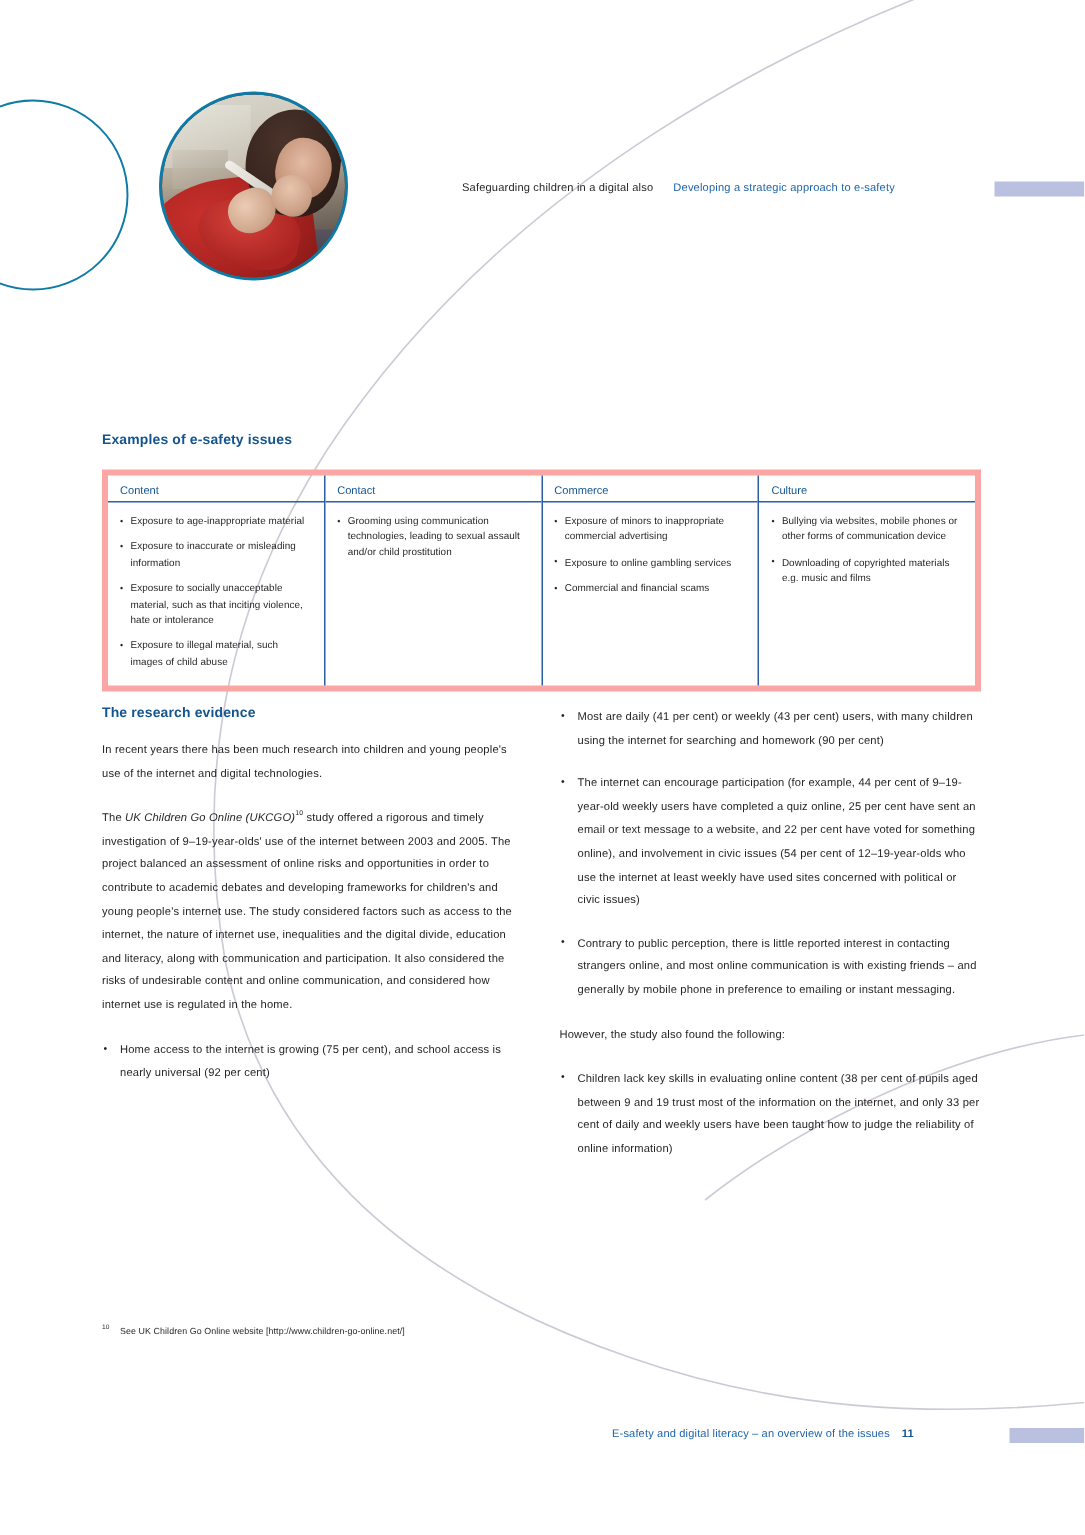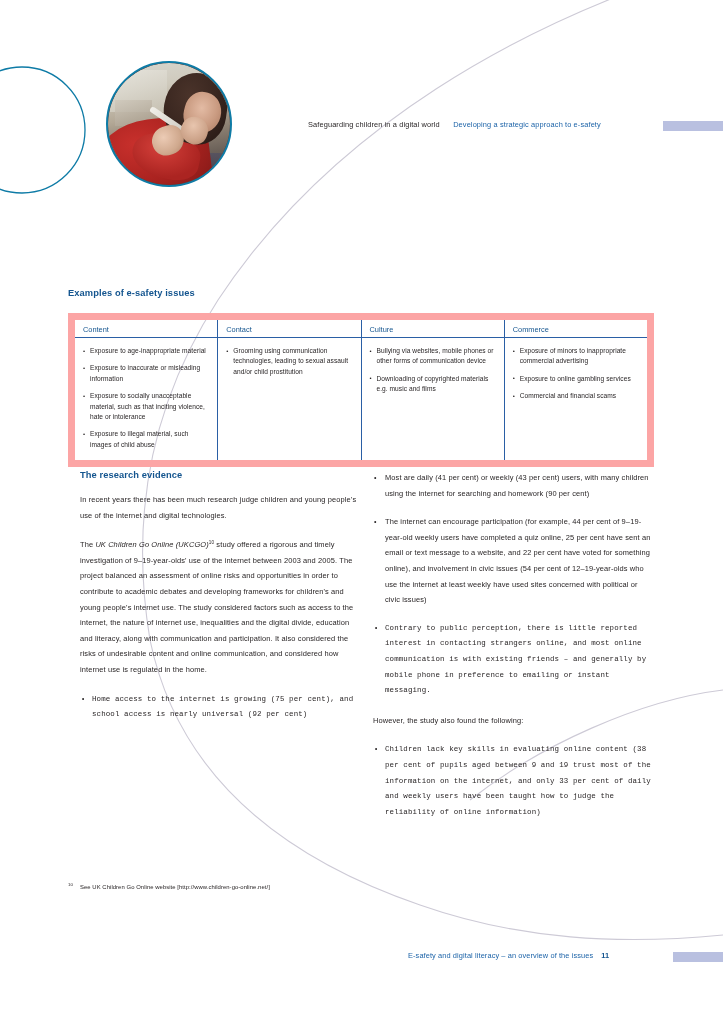--- a/index.html
+++ b/index.html
@@ -144,21 +144,21 @@
     color: #14558f;
     letter-spacing: .1px;
   }
 
   
   .tbl {
     position: absolute;
     left: 68px;
     top: 313px;
     width: 586px;
-    border: 7px solid #fca5a5;
+    border: 4px solid #fca5a5;
     box-sizing: border-box;
   }
   .tbl-row {
     display: flex;
   }
   .tbl-col {
     flex: 1 1 0;
     box-sizing: border-box;
     border-right: 1px solid #2a5fa5;
     padding: 0;
@@ -200,21 +200,21 @@
     font-size: 6px;
     color: #231f20;
   }
 
   
   .col {
     position: absolute;
     top: 470px;
     width: 281px;
   }
-  .col-left  { left: 80px; }
+  .col-left  { left: 68px; }
   .col-right { left: 373px; }
 
   .body-heading {
     font-size: 9.3px;
     font-weight: bold;
     color: #14558f;
     margin: 0 0 12px 0;
     letter-spacing: .1px;
   }
   p.body-p {
@@ -239,21 +239,21 @@
   }
   ul.body-list li {
     position: relative;
     font-size: 7.45px;
     line-height: 15.6px;
     padding-left: 12px;
     margin-bottom: 13px;
     letter-spacing: .12px;
     color: #231f20;
   }
-  ul.body-list li:last-child { margin-bottom: 0; font-family: Liberation Mono, monospace; }
+  ul.body-list li:last-child { margin-bottom: 0; }
   ul.body-list li:before {
     content: "\2022";
     position: absolute;
     left: 1px;
     top: 0;
     font-size: 7px;
   }
 
   
   .footnote {
@@ -321,21 +321,21 @@
       <div class="ph-sleeve"></div>
       <div class="ph-head"></div>
       <div class="ph-face"></div>
       <div class="ph-pen"></div>
       <div class="ph-hand"></div>
       <div class="ph-hand2"></div>
     </div>
   </div>
 
   <div class="header-line">
-    <span class="hl-black">Safeguarding children in a digital world</span>
+    <span class="hl-black">Safeguarding children in a digital also</span>
     <span style="display:inline-block;width:9px"></span>
     <span class="hl-blue">Developing a strategic approach to e-safety</span>
   </div>
   <div class="header-block"></div>
 
   <div class="sec-heading">Examples of e-safety issues</div>
 
   <div class="tbl">
     <div class="tbl-row">
       <div class="tbl-col">
@@ -351,45 +351,45 @@
       </div>
       <div class="tbl-col">
         <div class="tbl-head">Contact</div>
         <div class="tbl-body">
           <ul>
             <li>Grooming using communication technologies, leading to sexual assault and/or child prostitution</li>
           </ul>
         </div>
       </div>
       <div class="tbl-col">
-        <div class="tbl-head">Culture</div>
-        <div class="tbl-body">
-          <ul>
-            <li>Bullying via websites, mobile phones or other forms of communication device</li>
-            <li>Downloading of copyrighted materials e.g. music and films</li>
-          </ul>
-        </div>
-      </div>
-      <div class="tbl-col">
         <div class="tbl-head">Commerce</div>
         <div class="tbl-body">
           <ul>
             <li>Exposure of minors to inappropriate commercial advertising</li>
             <li>Exposure to online gambling services</li>
             <li>Commercial and financial scams</li>
           </ul>
         </div>
       </div>
+      <div class="tbl-col">
+        <div class="tbl-head">Culture</div>
+        <div class="tbl-body">
+          <ul>
+            <li>Bullying via websites, mobile phones or other forms of communication device</li>
+            <li>Downloading of copyrighted materials e.g. music and films</li>
+          </ul>
+        </div>
+      </div>
     </div>
   </div>
 
   <div class="col col-left">
     <h2 class="body-heading">The research evidence</h2>
 
-    <p class="body-p">In recent years there has been much research judge children and young people's use of the internet and digital technologies.</p>
+    <p class="body-p">In recent years there has been much research into children and young people's use of the internet and digital technologies.</p>
 
     <p class="body-p"><span>The </span><span class="ital">UK Children Go Online (UKCGO)</span><sup class="fn">10</sup><span> study offered a rigorous and timely investigation of 9–19-year-olds' use of the internet between 2003 and 2005. The project balanced an assessment of online risks and opportunities in order to contribute to academic debates and developing frameworks for children's and young people's internet use. The study considered factors such as access to the internet, the nature of internet use, inequalities and the digital divide, education and literacy, along with communication and participation. It also considered the risks of undesirable content and online communication, and considered how internet use is regulated in the home.</span></p>
 
 
     <ul class="body-list">
       <li>Home access to the internet is growing (75 per cent), and school access is nearly universal (92 per cent)</li>
     </ul>
   </div>
 
   <div class="col col-right">

